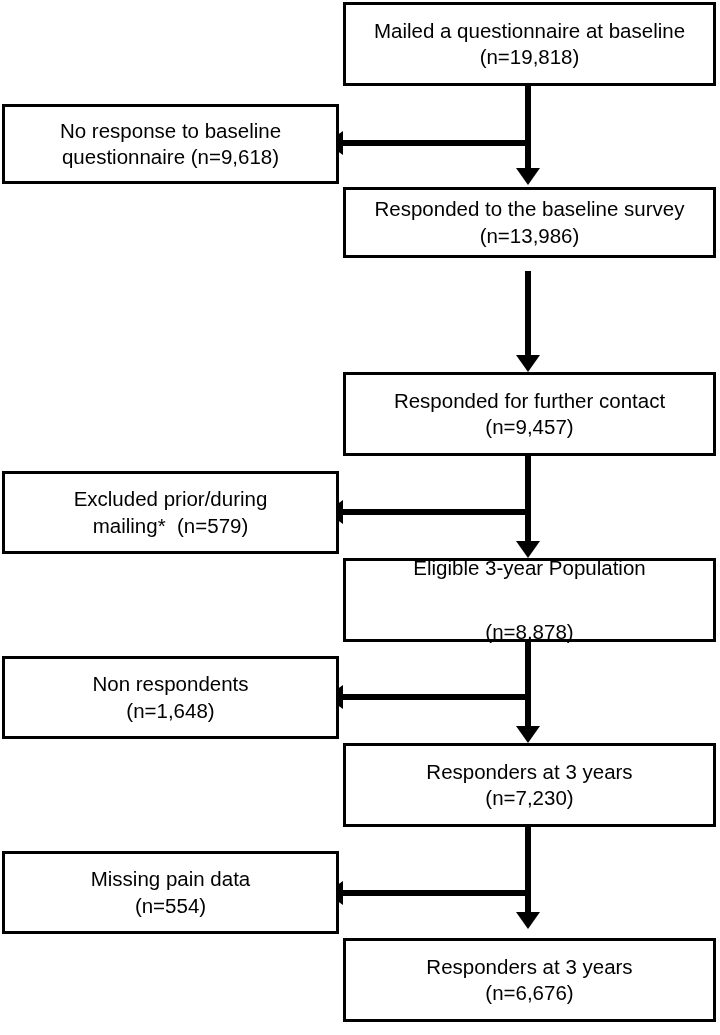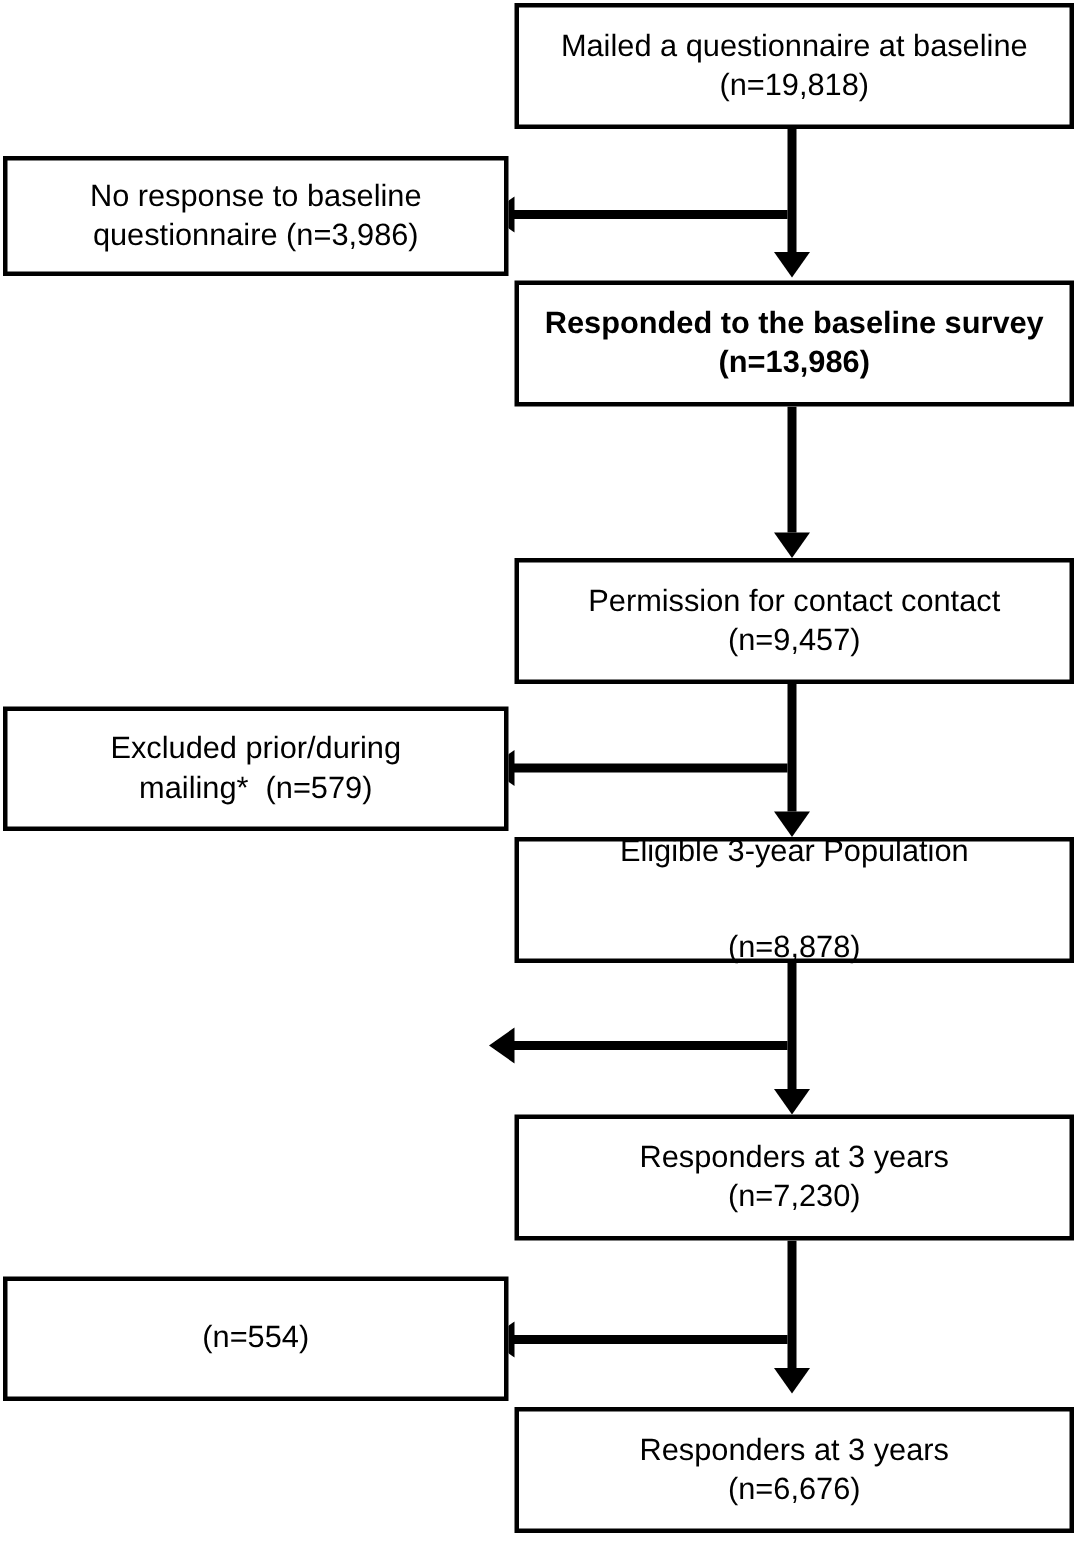--- a/index.html
+++ b/index.html
@@ -90,33 +90,33 @@
   </div>
 
   <div class="vline" style="left:525px; top:86px; height:82px;"></div>
   <div class="arrow-down" style="left:516px; top:168px;"></div>
 
   <div class="hline" style="left:330px; top:140px; width:195px;"></div>
   <div class="arrow-left" style="left:326px; top:131px;"></div>
 
   <div class="box side" style="top:104px; height:80px;">
     <span class="ln">No response to baseline</span>
-    <span class="ln">questionnaire (n=3,986)</span>
+    <span class="ln">questionnaire (n=9,618)</span>
   </div>
 
-  <div class="box main" style="top:187px; height:84px;font-weight:bold;">
+  <div class="box main" style="top:187px; height:71px;">
     <span class="ln">Responded to the baseline survey</span>
     <span class="ln">(n=13,986)</span>
   </div>
 
   <div class="vline" style="left:525px; top:271px; height:84px;"></div>
   <div class="arrow-down" style="left:516px; top:355px;"></div>
 
   <div class="box main" style="top:372px; height:84px;">
-    <span class="ln">Permission for contact contact</span>
+    <span class="ln">Responded for further contact</span>
     <span class="ln">(n=9,457)</span>
   </div>
 
   <div class="vline" style="left:525px; top:456px; height:85px;"></div>
   <div class="arrow-down" style="left:516px; top:541px;"></div>
 
   <div class="hline" style="left:330px; top:509px; width:195px;"></div>
   <div class="arrow-left" style="left:326px; top:500px;"></div>
 
   <div class="box side" style="top:471px; height:83px;">
@@ -128,33 +128,38 @@
     <span class="ln">Eligible 3-year Population</span>
     <span class="ln">(n=8,878)</span>
   </div>
 
   <div class="vline" style="left:525px; top:642px; height:84px;"></div>
   <div class="arrow-down" style="left:516px; top:726px;"></div>
 
   <div class="hline" style="left:330px; top:694px; width:195px;"></div>
   <div class="arrow-left" style="left:326px; top:685px;"></div>
 
+  <div class="box side" style="top:656px; height:83px;">
+    <span class="ln">Non respondents</span>
+    <span class="ln">(n=1,648)</span>
+  </div>
 
   <div class="box main" style="top:743px; height:84px;">
     <span class="ln">Responders at 3 years</span>
     <span class="ln">(n=7,230)</span>
   </div>
 
   <div class="vline" style="left:525px; top:827px; height:85px;"></div>
   <div class="arrow-down" style="left:516px; top:912px;"></div>
 
   <div class="hline" style="left:330px; top:890px; width:195px;"></div>
   <div class="arrow-left" style="left:326px; top:881px;"></div>
 
   <div class="box side" style="top:851px; height:83px;">
+    <span class="ln">Missing pain data</span>
     <span class="ln">(n=554)</span>
   </div>
 
   <div class="box main" style="top:938px; height:84px;">
     <span class="ln">Responders at 3 years</span>
     <span class="ln">(n=6,676)</span>
   </div>
 
 </div>
 

